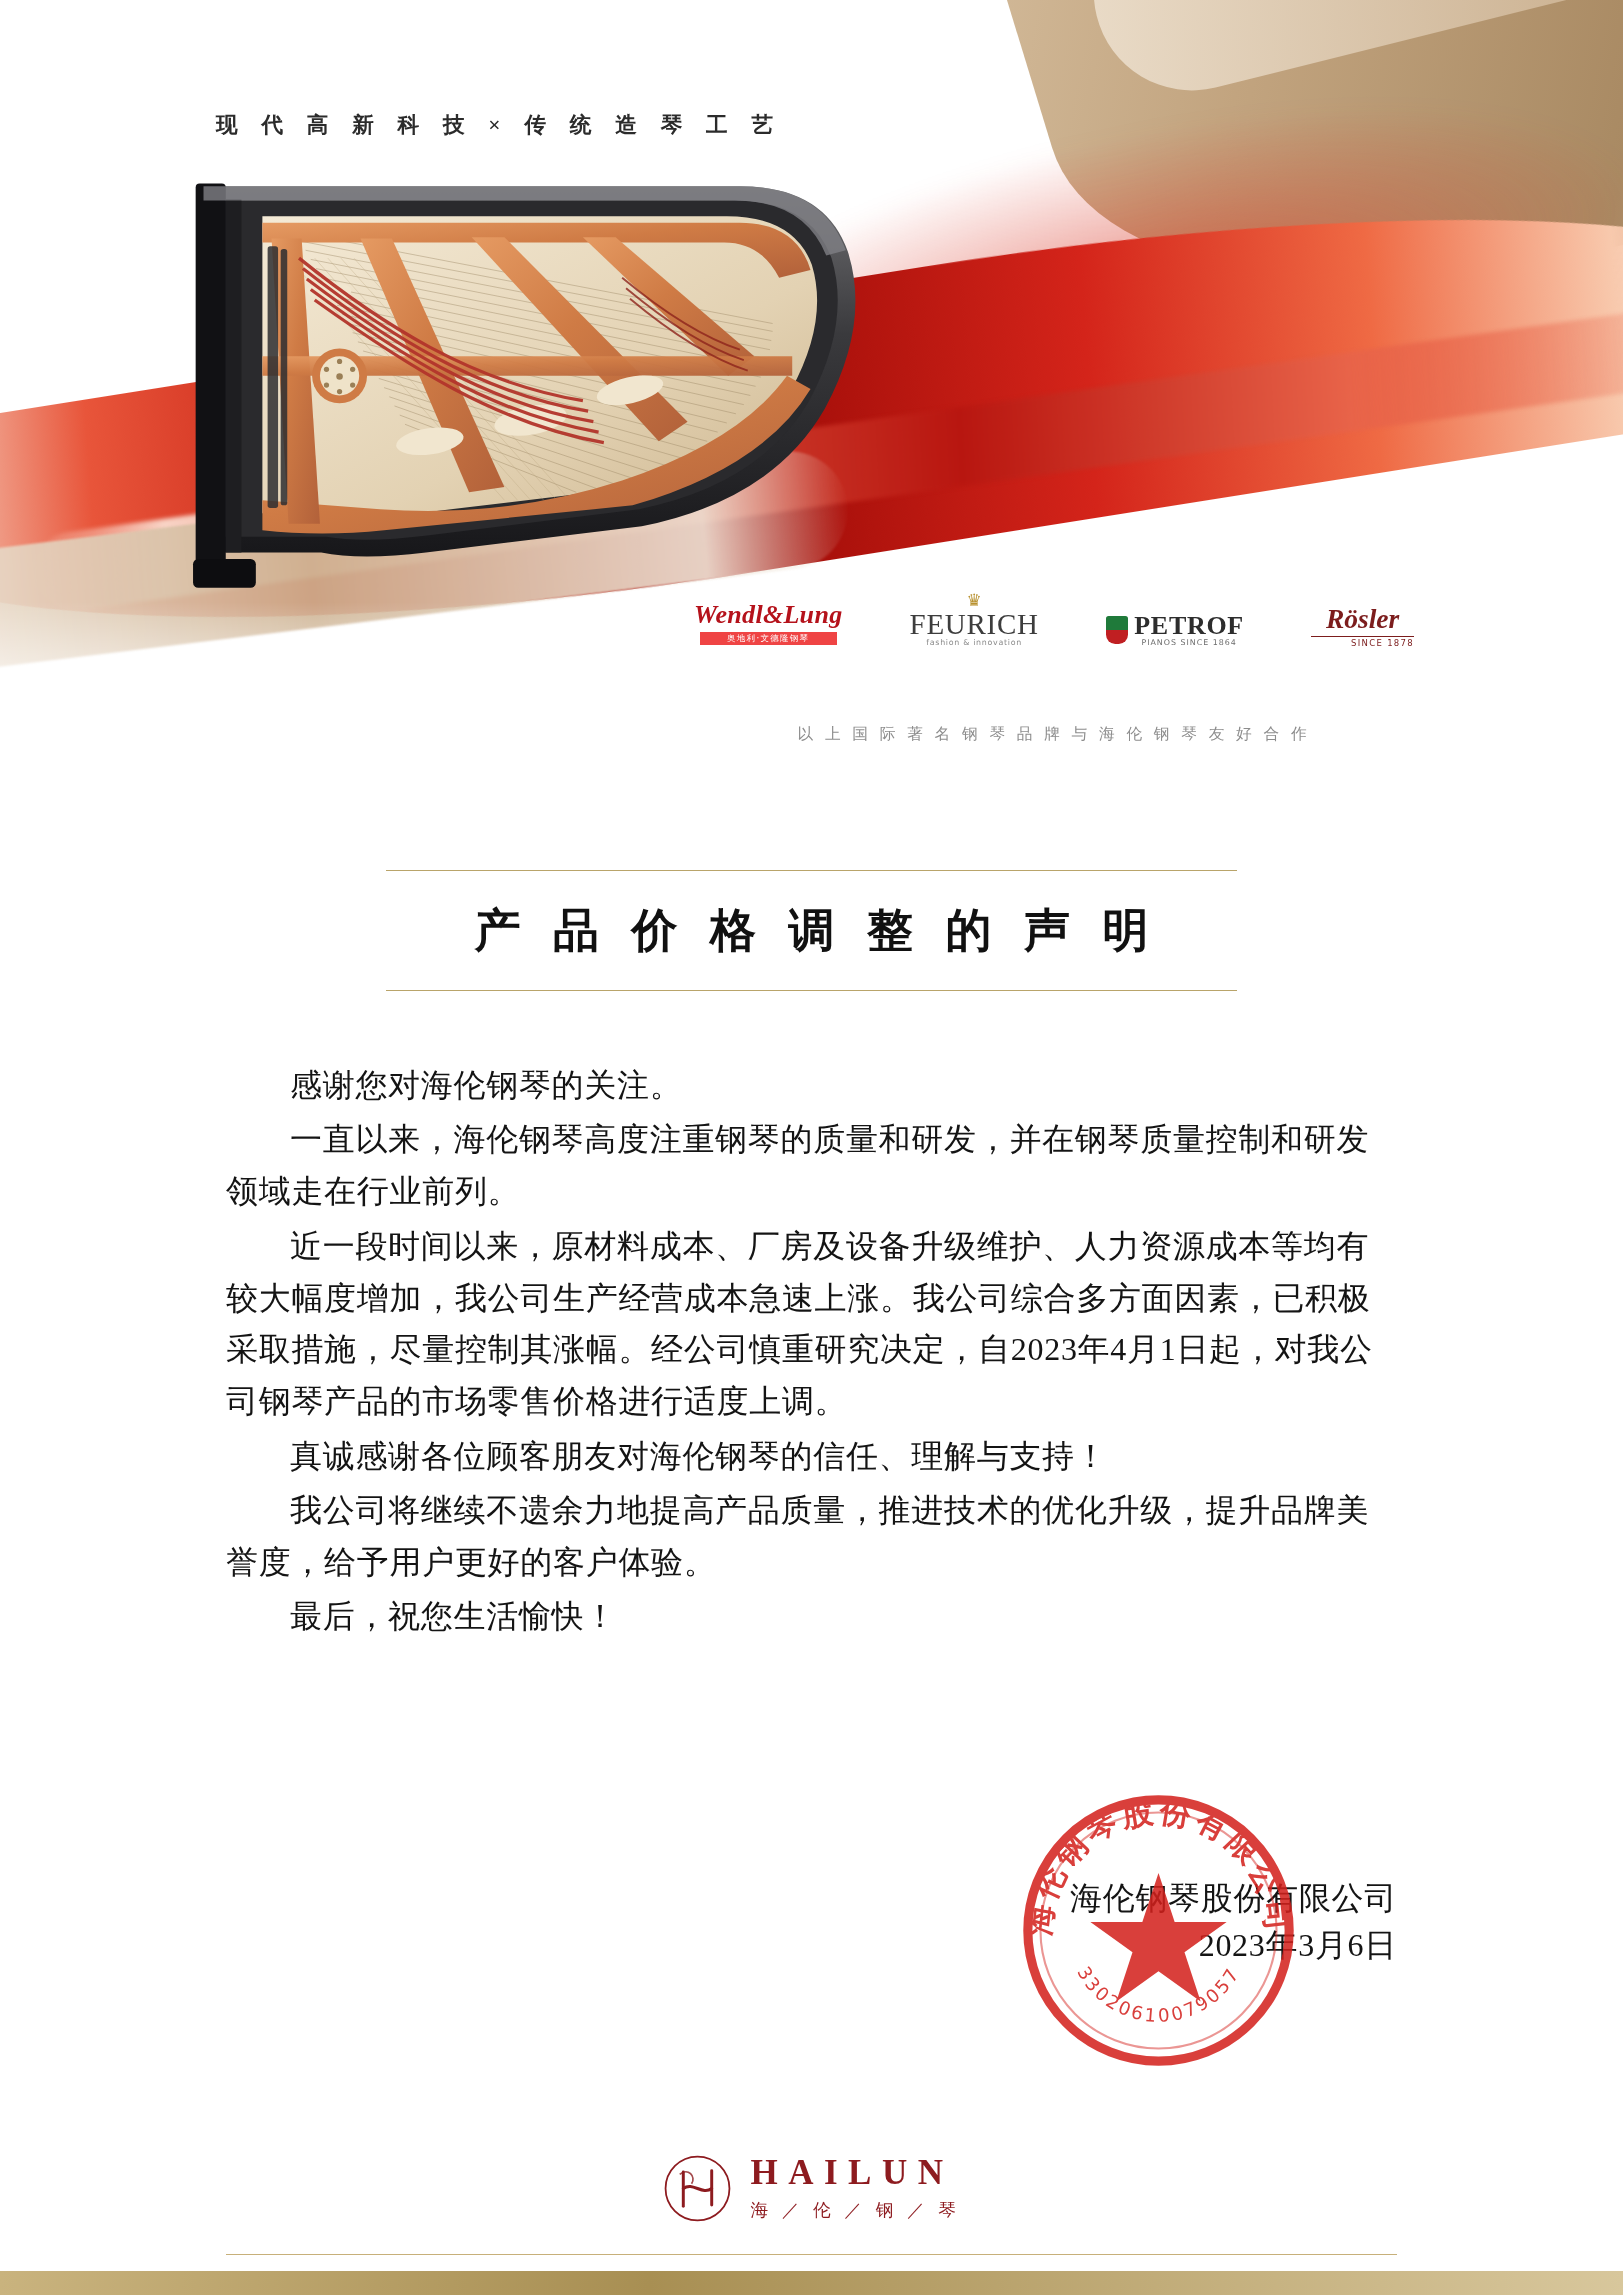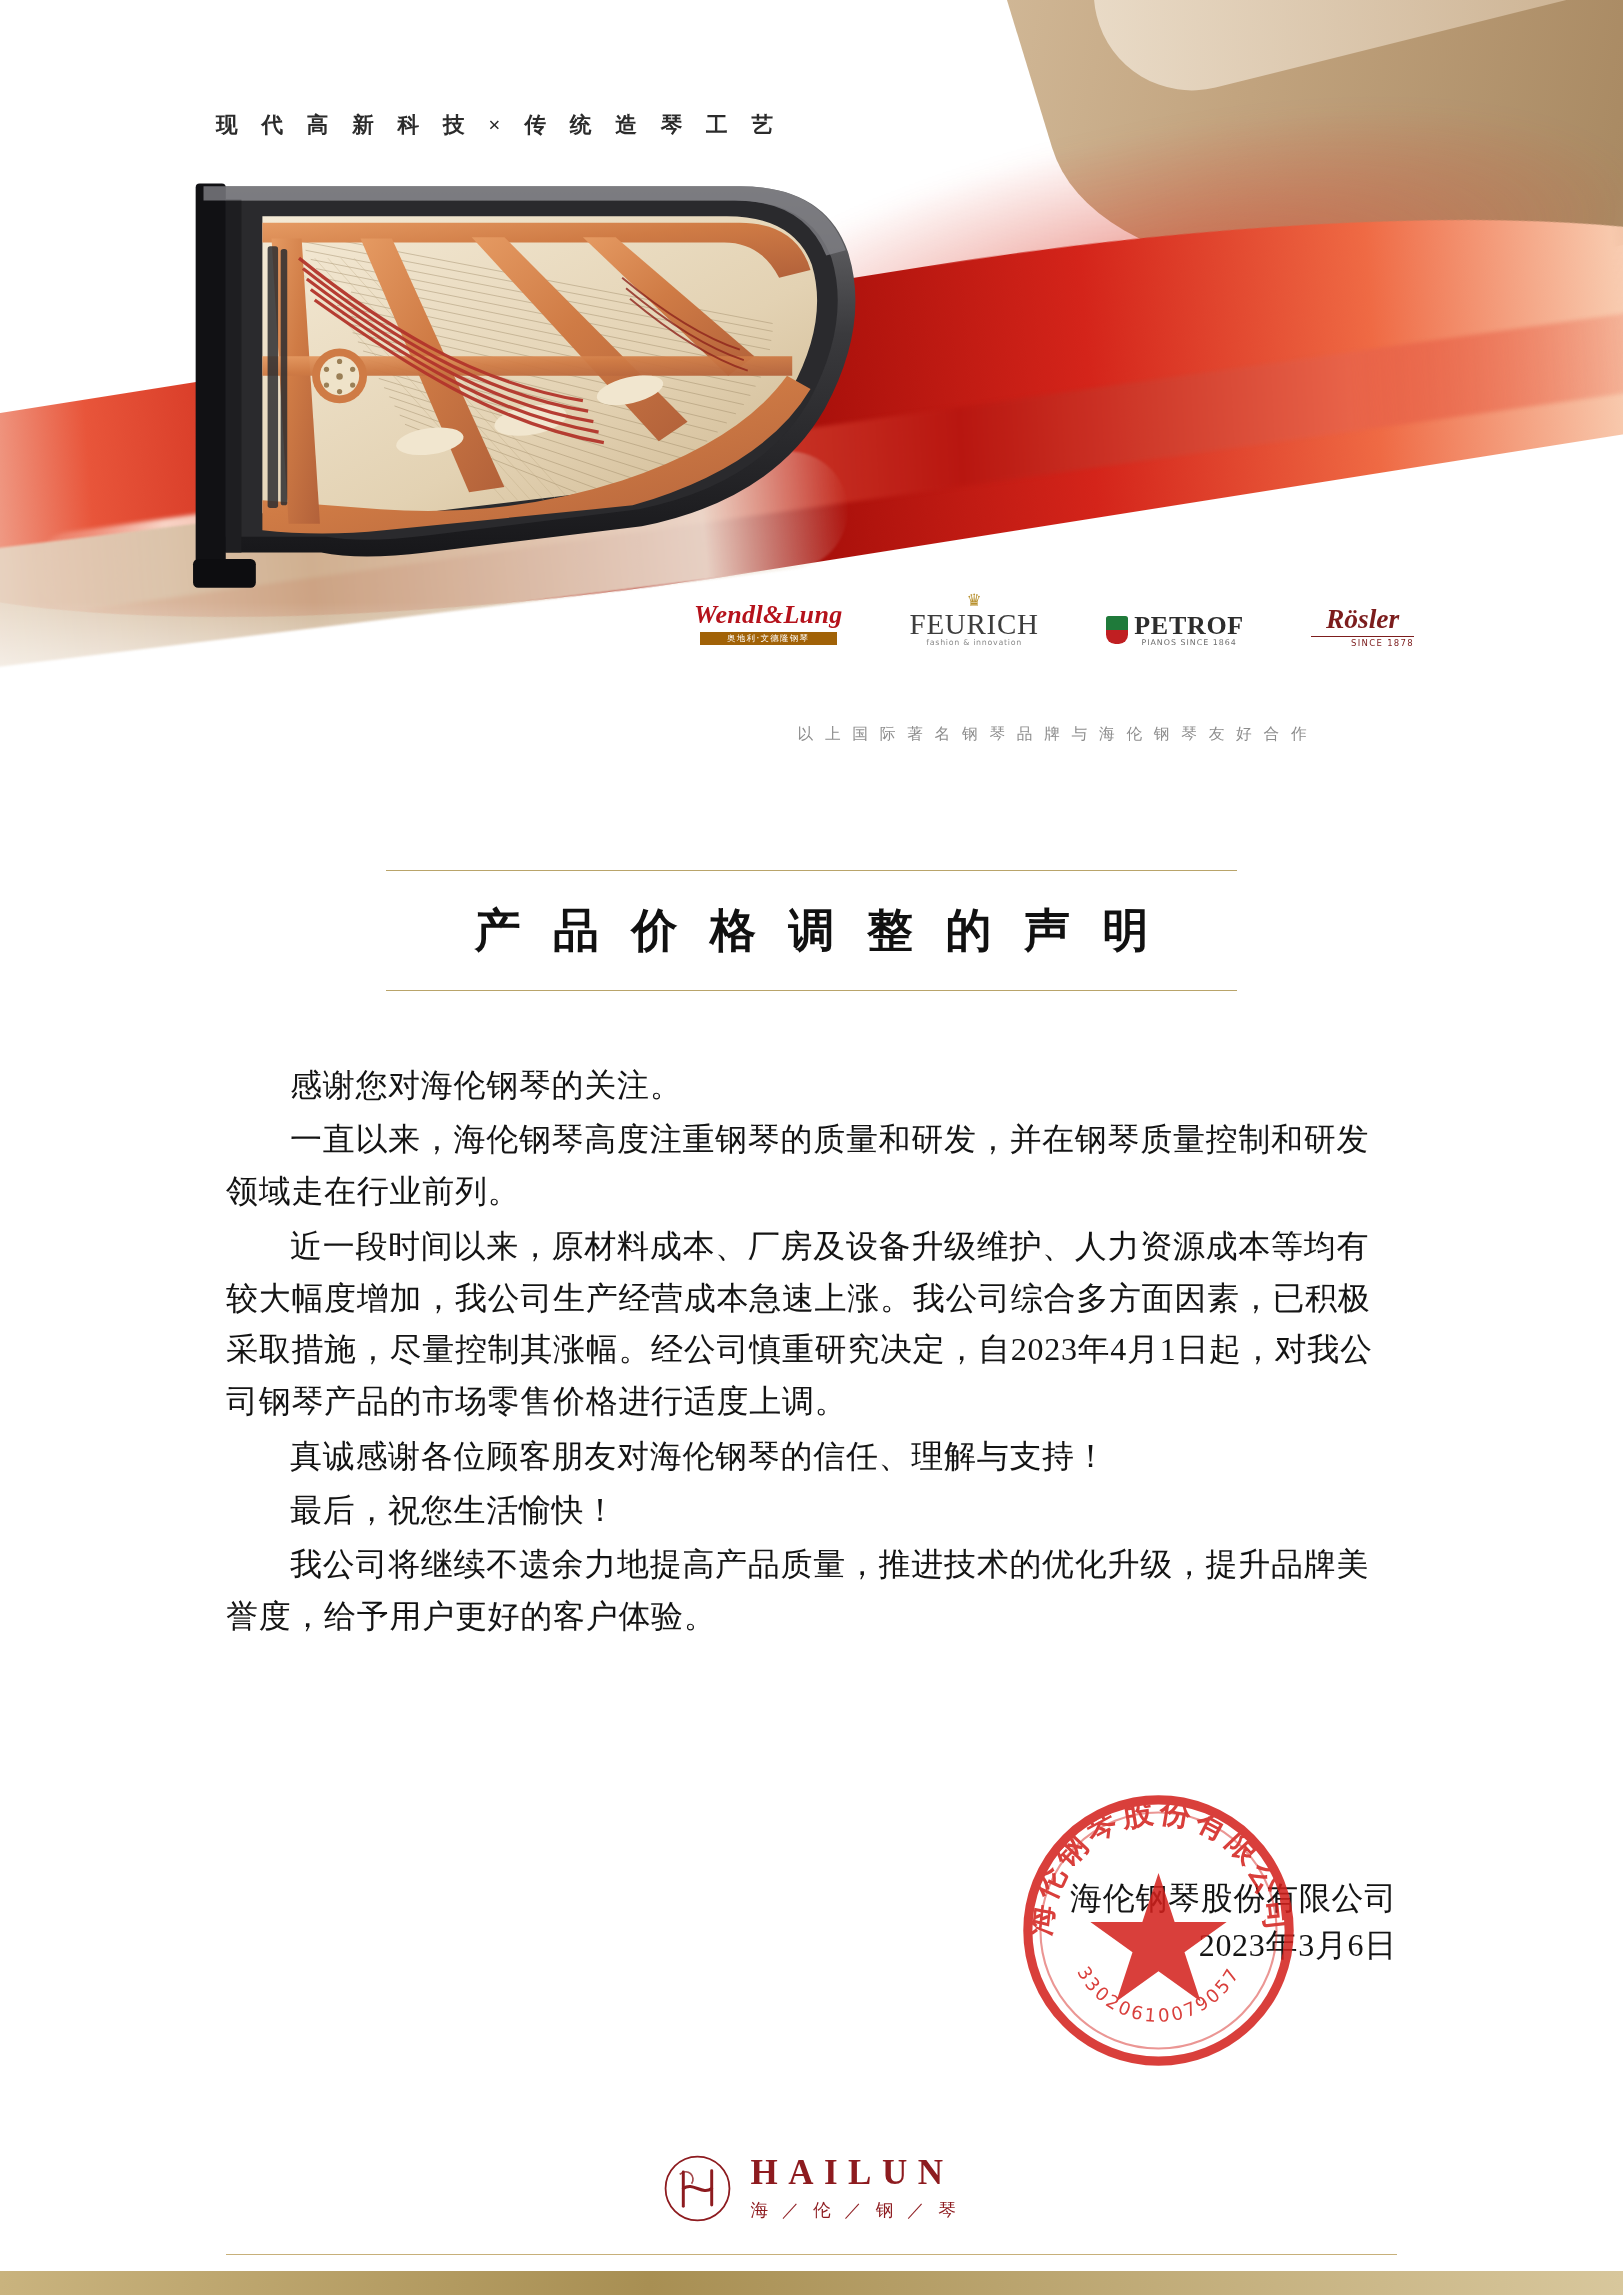--- a/index.html
+++ b/index.html
@@ -152,21 +152,21 @@
     font-family: "Liberation Serif", serif;
     font-style: italic;
     font-weight: 700;
     font-size: 26px;
     color: #b5121b;
     letter-spacing: 0.3px;
   }
   .brand-wl .bw-bar {
     margin: 3.9px auto 2.6px;
     width: 137px; height: 13px;
-    background: #a16207;
+    background: #ef4444;
     color: #fff;
     font-family: "DejaVu Sans", sans-serif;
     font-size: 8.5px;
     letter-spacing: 1.3px;
     line-height: 13px;
   }
   .brand-fe .crown {
     font-size: 17px; color: #b8912f; line-height: 1;
   }
   .brand-fe .bf-main {
@@ -489,22 +489,22 @@
     <div class="title-rule"></div>
     <div class="doc-title">产 品 价 格 调 整 的 声 明</div>
     <div class="title-rule"></div>
   </div>
 
   <div class="body">
     <p class="indent">感谢您对海伦钢琴的关注。</p>
     <p class="indent">一直以来，海伦钢琴高度注重钢琴的质量和研发，并在钢琴质量控制和研发领域走在行业前列。</p>
     <p class="indent">近一段时间以来，原材料成本、厂房及设备升级维护、人力资源成本等均有较大幅度增加，我公司生产经营成本急速上涨。我公司综合多方面因素，已积极采取措施，尽量控制其涨幅。经公司慎重研究决定，自2023年4月1日起，对我公司钢琴产品的市场零售价格进行适度上调。</p>
     <p class="indent">真诚感谢各位顾客朋友对海伦钢琴的信任、理解与支持！</p>
+    <p class="indent">我公司将继续不遗余力地提高产品质量，推进技术的优化升级，提升品牌美誉度，给予用户更好的客户体验。</p>
     <p class="indent">最后，祝您生活愉快！</p>
-    <p class="indent">我公司将继续不遗余力地提高产品质量，推进技术的优化升级，提升品牌美誉度，给予用户更好的客户体验。</p>
   </div>
 
   <div class="sign">
     <div>海伦钢琴股份有限公司</div>
     <div>2023年3月6日</div>
   </div>
 
   <div class="seal">
     <svg viewBox="0 0 400 400" xmlns="http://www.w3.org/2000/svg" aria-hidden="true">
       <defs>

